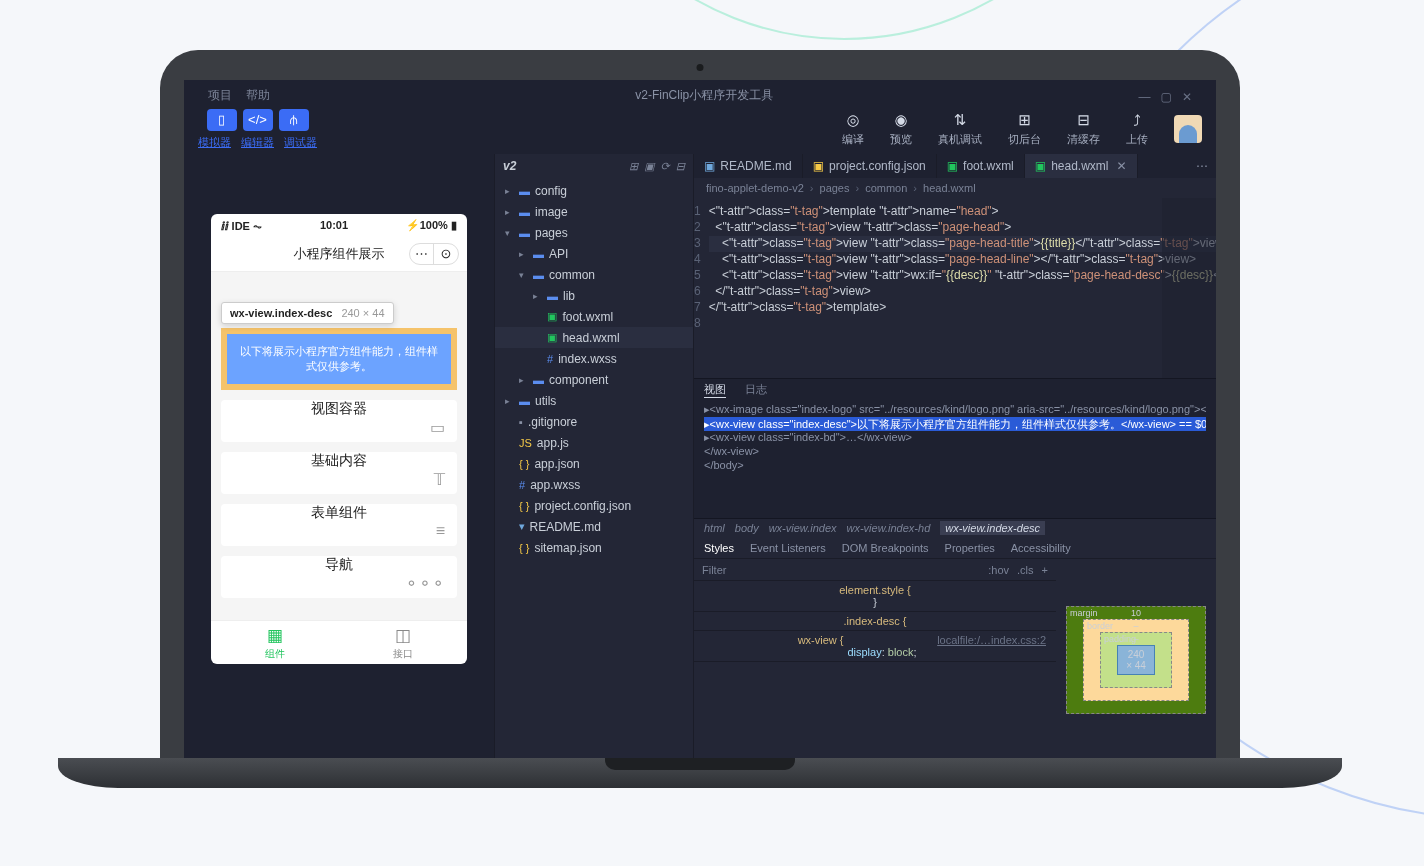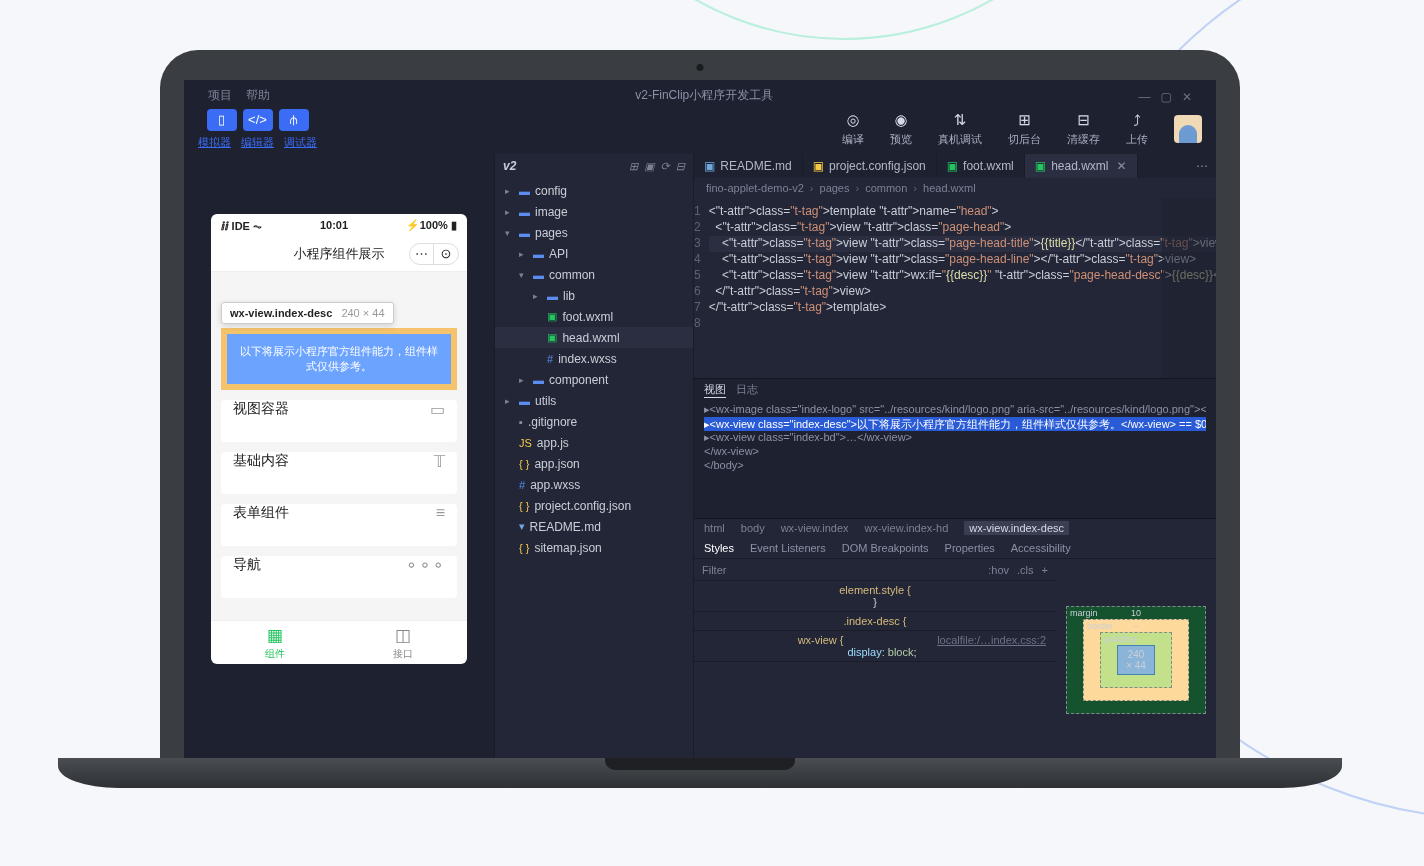--- a/index.html
+++ b/index.html
@@ -41,21 +41,21 @@
 .phone { width: 256px; height: 450px; margin: 60px auto 0; background: #fff; border-radius: 6px; display: flex; flex-direction: column; color: #222; }
 .statusbar { height: 22px; display: flex; align-items: center; justify-content: space-between; padding: 0 10px; font-size: 11px; font-weight: 600; text-align: right; }
 .navbar { height: 36px; display: flex; align-items: center; justify-content: center; position: relative; font-size: 13px; font-weight: 500; border-bottom: 1px solid #eee; }
 .capsule { position: absolute; right: 8px; display: flex; border: 1px solid #ddd; border-radius: 14px; overflow: hidden; }
 .capsule span { width: 24px; height: 20px; display: flex; align-items: center; justify-content: center; font-size: 13px; }
 .capsule span:first-child { border-right: 1px solid #ddd; }
 .ph-content { flex: 1; background: #f5f5f5; padding: 10px; position: relative; overflow: hidden; }
 .insp-tip { background: #fff; border: 1px solid #ccc; border-radius: 3px; padding: 4px 8px; font-size: 11px; box-shadow: 0 2px 6px rgba(0,0,0,.15); margin: 20px 0 4px; display: inline-block; }
 .insp-tip .dim { color: #999; margin-left: 6px; }
 .hl-block { background: #6ca3ff; color: #fff; padding: 10px 8px; font-size: 11px; text-align: center; border: 6px solid #f5c36b; }
-.ph-item { background: #fff; border-radius: 4px; height: 42px; margin-top: 10px; display: flex; padding: 0 12px; font-size: 14px; }
+.ph-item { background: #fff; border-radius: 4px; height: 42px; margin-top: 10px; display: flex; align-items: center; padding: 0 12px; font-size: 14px; flex-direction: column; }
 .ph-item .r-ico { margin-left: auto; color: #999; font-size: 16px; }
 .ph-tab { height: 44px; display: flex; border-top: 1px solid #eee; }
 .ph-tab > div { flex: 1; display: flex; flex-direction: column; align-items: center; justify-content: center; font-size: 10px; color: #888; }
 .ph-tab > div.act { color: #22c55e; }
 .ph-tab .ti { font-size: 17px; margin-bottom: 1px; }
 
 
 .tree-pane { width: 200px; background: #232636; border-left: 1px solid #1a1c28; border-right: 1px solid #1a1c28; display: flex; flex-direction: column; }
 .tree-hdr { height: 24px; display: flex; align-items: center; padding: 0 8px; color: #c9cfd8; gap: 6px; font-style: italic; }
 .tree-hdr .ticons { margin-left: auto; display: flex; gap: 6px; color: #7a8296; font-size: 11px; }
@@ -84,45 +84,45 @@
 
 .code { flex: 0 0 180px; background: #232636; display: flex; font-family: Consolas, monospace; font-size: 12px; overflow: hidden; position: relative; }
 .gutter { width: 40px; padding: 6px 8px 6px 0; text-align: right; color: #5a6276; }
 .gutter div { height: 16px; }
 .lines { flex: 1; padding: 6px 0; }
 .ln { height: 16px; white-space: pre; }
 .ln.hl { background: #2a2e40; } .t-str { color: #ce9178; } .t-expr { color: #dcdcaa; }
 .minimap { position: absolute; right: 0; top: 0; width: 54px; height: 100%; background: #1e2130; opacity: .6; }
 
 .dom-pane { flex: 0 0 140px; background: #1e2130; border-top: 1px solid #141622; font-family: Consolas, monospace; font-size: 11px; overflow: hidden; }
-.dom-tabs { display: flex; gap: 10px; padding: 3px 10px; color: #7a8296; }
+.dom-tabs { display: flex; gap: 19px; padding: 3px 10px; color: #7a8296; }
 .dom-tabs span.act { color: #d4dae6; border-bottom: 1px solid #d4dae6; }
 .dom-body { padding: 2px 10px; color: #8a92a6; }
 .dln { height: 14px; white-space: pre; overflow: hidden; }
 .dln.sel { background: #2a5bd7; color: #fff; }
 
 .dev-pane { flex: 1; background: #232636; border-top: 1px solid #141622; display: flex; flex-direction: column; min-height: 0; }
-.dev-crumb { height: 18px; display: flex; align-items: center; padding: 0 10px; gap: 16px; color: #7a8296; font-size: 11px; }
+.dev-crumb { height: 18px; display: flex; align-items: center; padding: 0 10px; gap: 10px; color: #7a8296; font-size: 11px; font-style: italic; }
 .dev-crumb .cur { background: #3a3e52; padding: 1px 5px; color: #d4dae6; }
 .dev-tabs { height: 22px; display: flex; align-items: center; gap: 16px; padding: 0 10px; color: #8a92a6; font-size: 11px; border-bottom: 1px solid #1a1c28; }
 .dev-tabs .act { color: #fff; }
 .dev-main { flex: 1; display: flex; min-height: 0; }
 .styles { flex: 1; font-family: Consolas, monospace; font-size: 11px; text-align: center; }
 .flt-row { height: 22px; display: flex; align-items: center; border-bottom: 1px solid #1a1c28; padding: 0 8px; color: #7a8296; }
 .flt-row .r { margin-left: auto; display: flex; gap: 8px; }
 .sblk { padding: 3px 10px; border-bottom: 1px solid #1a1c28; }
 .sel-txt { color: #d7ba7d; }
 .prop { padding-left: 14px; }
 .pn { color: #9cdcfe; } .pv { color: #b5cea8; }
 .srcfn { float: right; color: #6a7286; text-decoration: underline; }
 
 .box-model { width: 160px; padding: 10px; display: flex; align-items: center; justify-content: center; }
 .bm { font-size: 9px; text-align: center; position: relative; }
 .bm-layer { border: 1px dashed #888; padding: 12px 16px; position: relative; }
-.bm-margin { background: #14532d; }
+.bm-margin { background: #4d7c0f; }
 .bm-border { background: #fdd99b; }
 .bm-padding { background: #c3e08a; }
 .bm-content { background: #8ab4d8; border: 1px solid #4682b4; padding: 3px 6px; font-size: 10px; }
 .bm-lbl { position: absolute; top: 1px; left: 3px; font-size: 9px; }
 .bm-t { position: absolute; top: 1px; left: 50%; transform: translateX(-50%); }
 </style>
 </head>
 <body>
 
 <div class="curve curve-g"></div>

